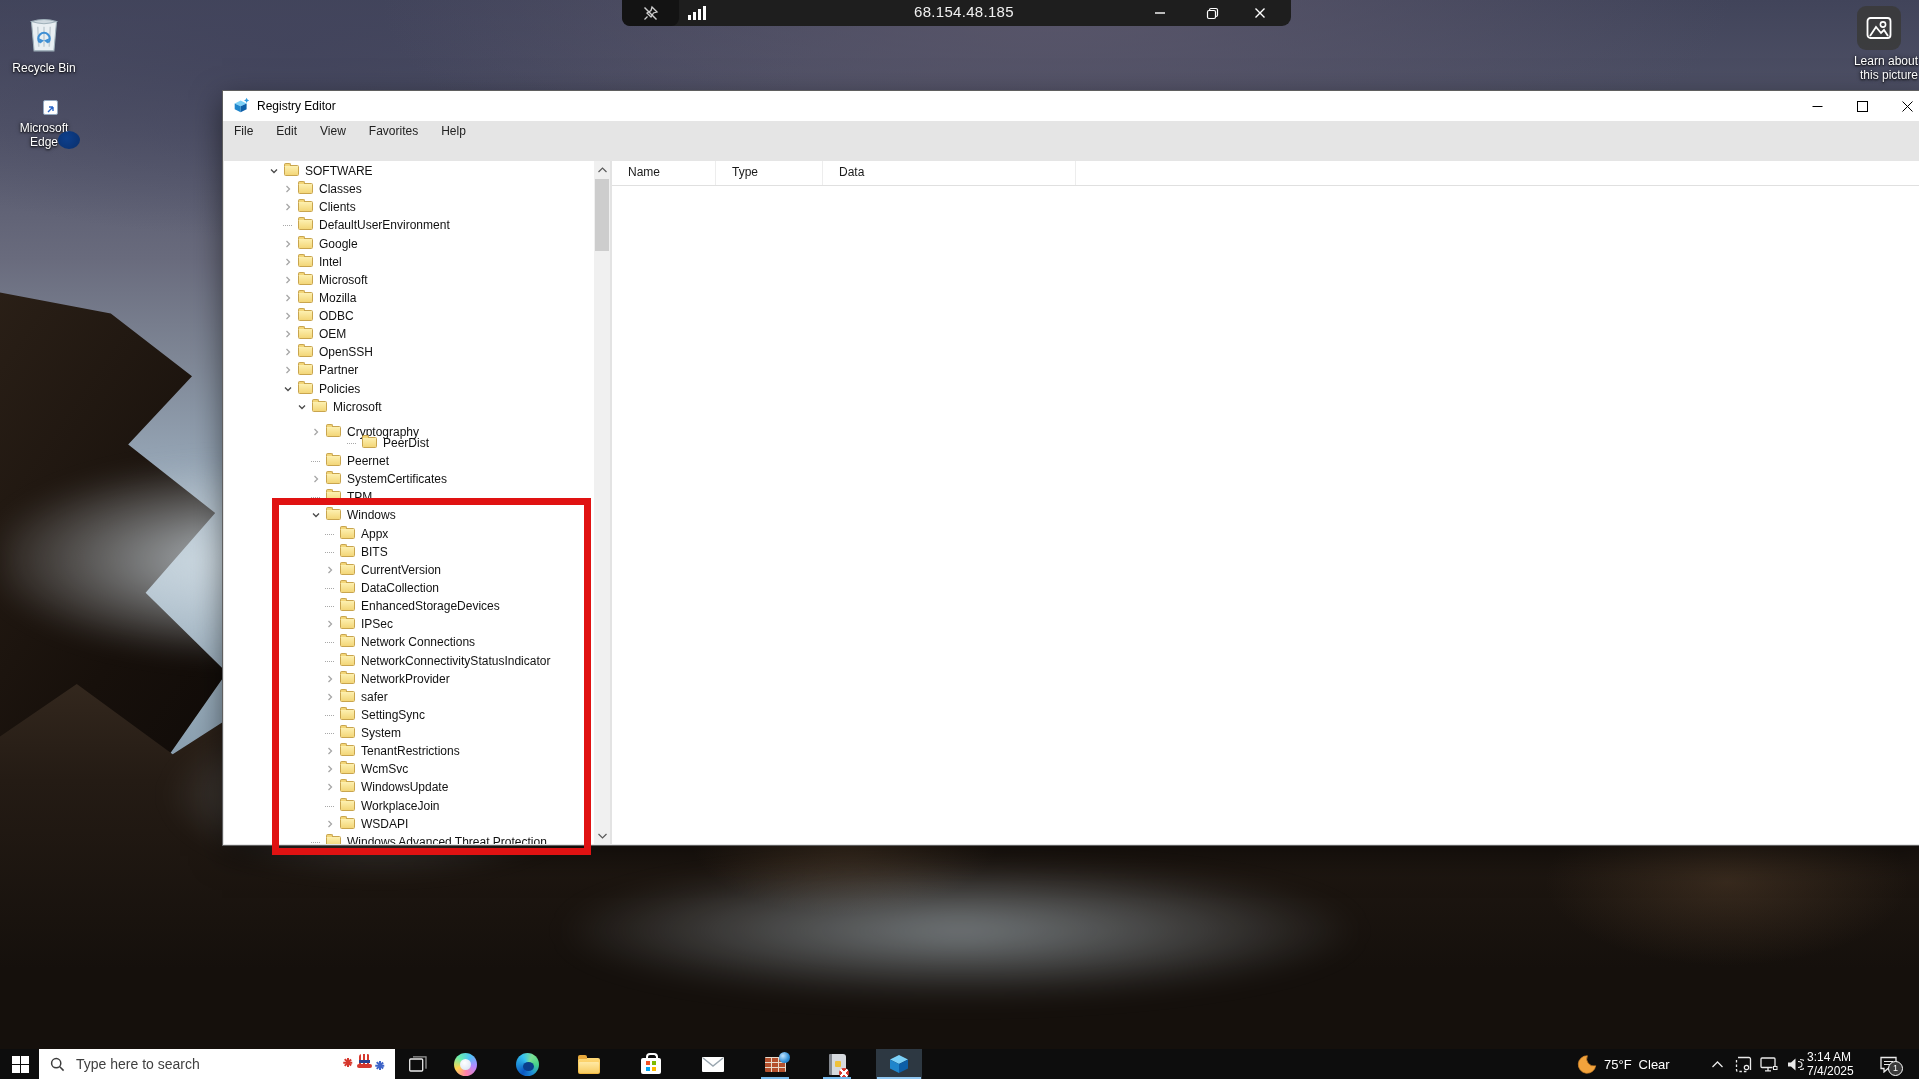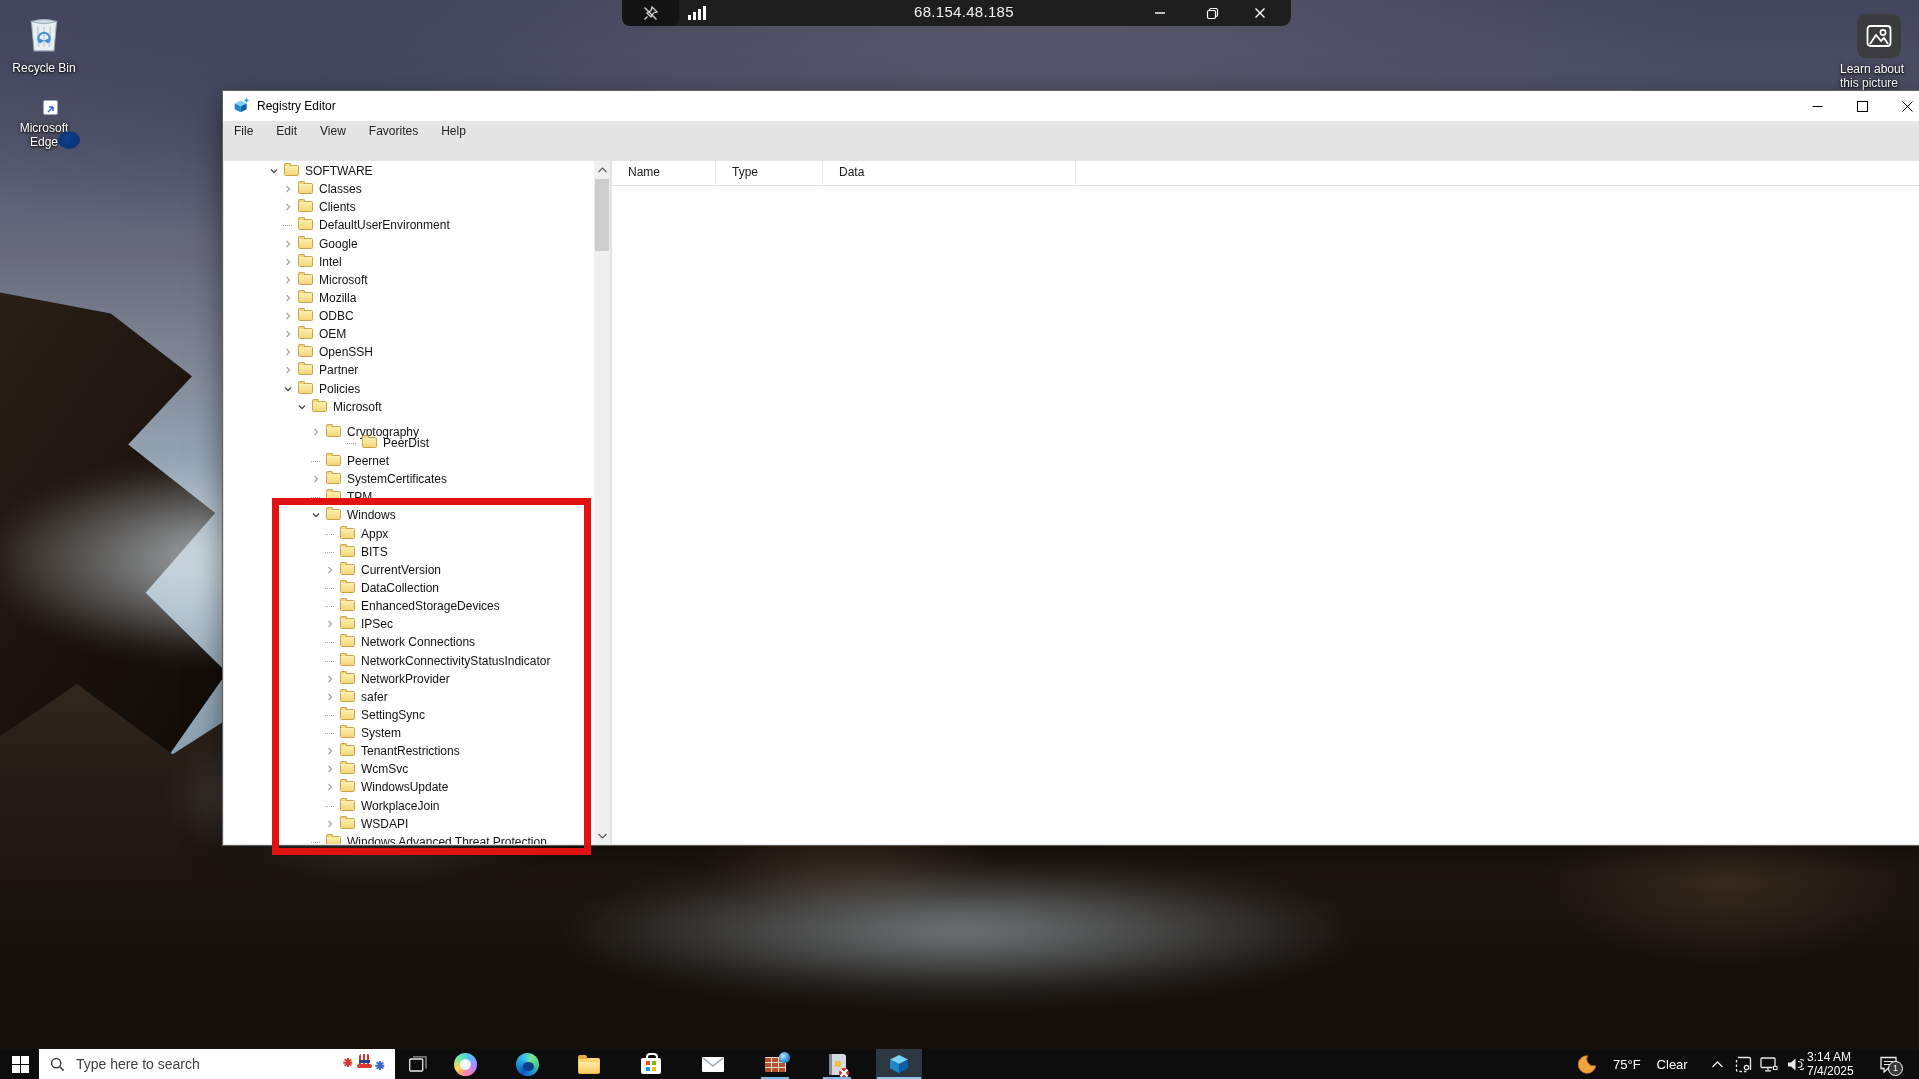--- a/index.html
+++ b/index.html
@@ -43,21 +43,21 @@
   .dicon .dlabel{margin-top:3px;font-size:12px;color:#fff;line-height:14px;
     text-shadow:0 1px 2px rgba(0,0,0,.95),0 0 4px rgba(0,0,0,.7);}
   #icon-recycle{left:6px;top:8px;}
   #icon-edge-desktop{left:6px;top:100px;}
   .edge-ball{position:relative;width:46px;height:46px;margin:0 auto;border-radius:50%;
     background:conic-gradient(from 210deg,#0b57c2,#1e8fd8,#35c1f1,#7ce093,#47d28a,#1e8fd8,#0b57c2);}
   .edge-ball::after{content:"";position:absolute;left:14px;top:17px;width:22px;height:18px;
     border-radius:50%;background:radial-gradient(circle at 40% 40%,#0d3f8c,#0a2f6b);}
   .shortcut-badge{position:absolute;left:-1px;bottom:-1px;width:13px;height:13px;
     background:#fff;border:1px solid #93a9c0;border-radius:2px;}
-  #learn-widget{position:absolute;left:1840px;top:14px;width:78px;text-align:left;}
+  #learn-widget{position:absolute;left:1840px;top:6px;width:78px;text-align:right;}
   .learn-ic{width:44px;height:44px;margin:0 auto;border-radius:9px;background:rgba(58,58,58,.88);
     display:flex;align-items:center;justify-content:center;}
   #learn-widget .dlabel{margin-top:4px;font-size:12px;color:#fff;line-height:14px;
     text-shadow:0 1px 2px rgba(0,0,0,.95),0 0 4px rgba(0,0,0,.7);}
 
   
   #connbar{position:absolute;left:622px;top:0;width:669px;height:26px;background:#1e1e1e;
     border-radius:0 0 9px 9px;color:#f0f0f0;z-index:45;}
   #pin-seg{position:absolute;left:0;top:0;width:57px;height:26px;background:#131313;
     border-radius:0 0 8px 8px;display:flex;align-items:center;justify-content:center;}
@@ -158,21 +158,21 @@
   .ic-firewall::after{content:"";position:absolute;right:-4px;top:-5px;width:11px;height:11px;border-radius:50%;
     background:radial-gradient(circle at 35% 35%,#bfe3ff,#2e8fd8 60%,#1565b0);}
   .ic-book{position:relative;width:17px;height:21px;border-radius:1px 3px 3px 1px;
     background:linear-gradient(90deg,#83888f 0 3px,#d6dade 3px);}
   .ic-book::before{content:"";position:absolute;left:6px;top:7px;width:6px;height:6px;background:#f0c23a;border-radius:1px;}
   .ic-book::after{content:"";position:absolute;right:-3px;bottom:-3px;width:10px;height:10px;border-radius:50%;
     background:linear-gradient(45deg,transparent 42%,#fff 42% 58%,transparent 58%),
       linear-gradient(-45deg,transparent 42%,#fff 42% 58%,transparent 58%),#d63a2f;}
   
   .tray-txt{color:#fff;font-size:13px;}
-  #tb-weather{position:absolute;left:1576px;top:0;height:30px;display:flex;align-items:center;gap:16px;}
+  #tb-weather{position:absolute;left:1576px;top:0;height:30px;display:flex;align-items:center;gap:7px;}
   #tb-clock{position:absolute;left:1807px;top:1px;width:58px;height:28px;color:#fff;font-size:12px;
     line-height:14px;text-align:left;}
   #tb-notif{position:absolute;left:1867px;top:0;width:42px;height:30px;display:flex;align-items:center;justify-content:center;}
   .badge{position:absolute;right:6px;bottom:3px;width:13px;height:13px;border-radius:50%;background:#3a3a3a;
     border:1px solid #fff;color:#fff;font-size:9px;line-height:13px;text-align:center;}
 </style>
 </head>
 <body>
 
 <div id="stage">

